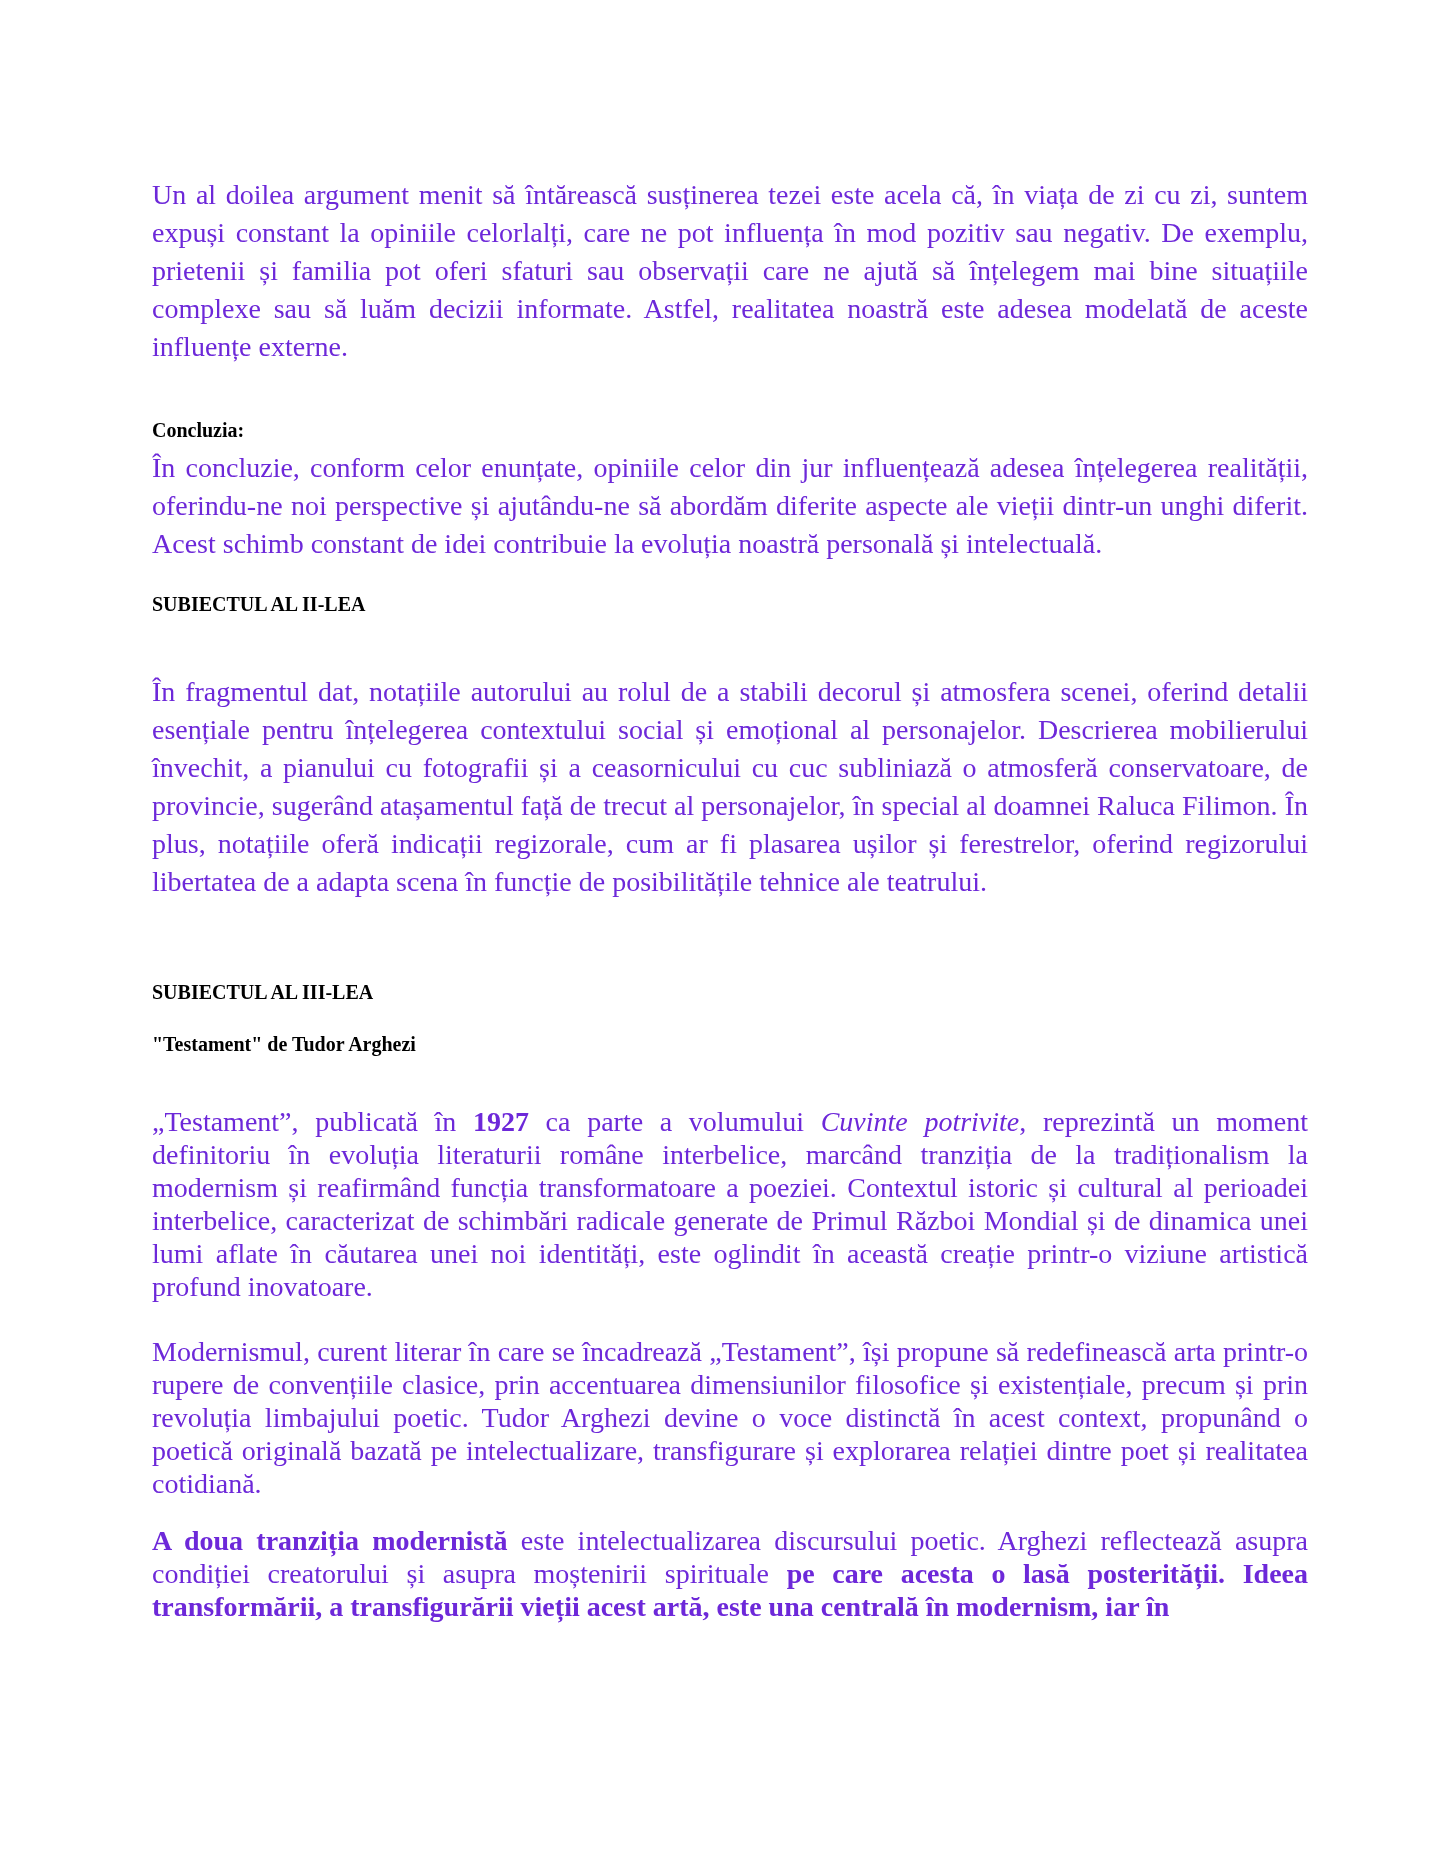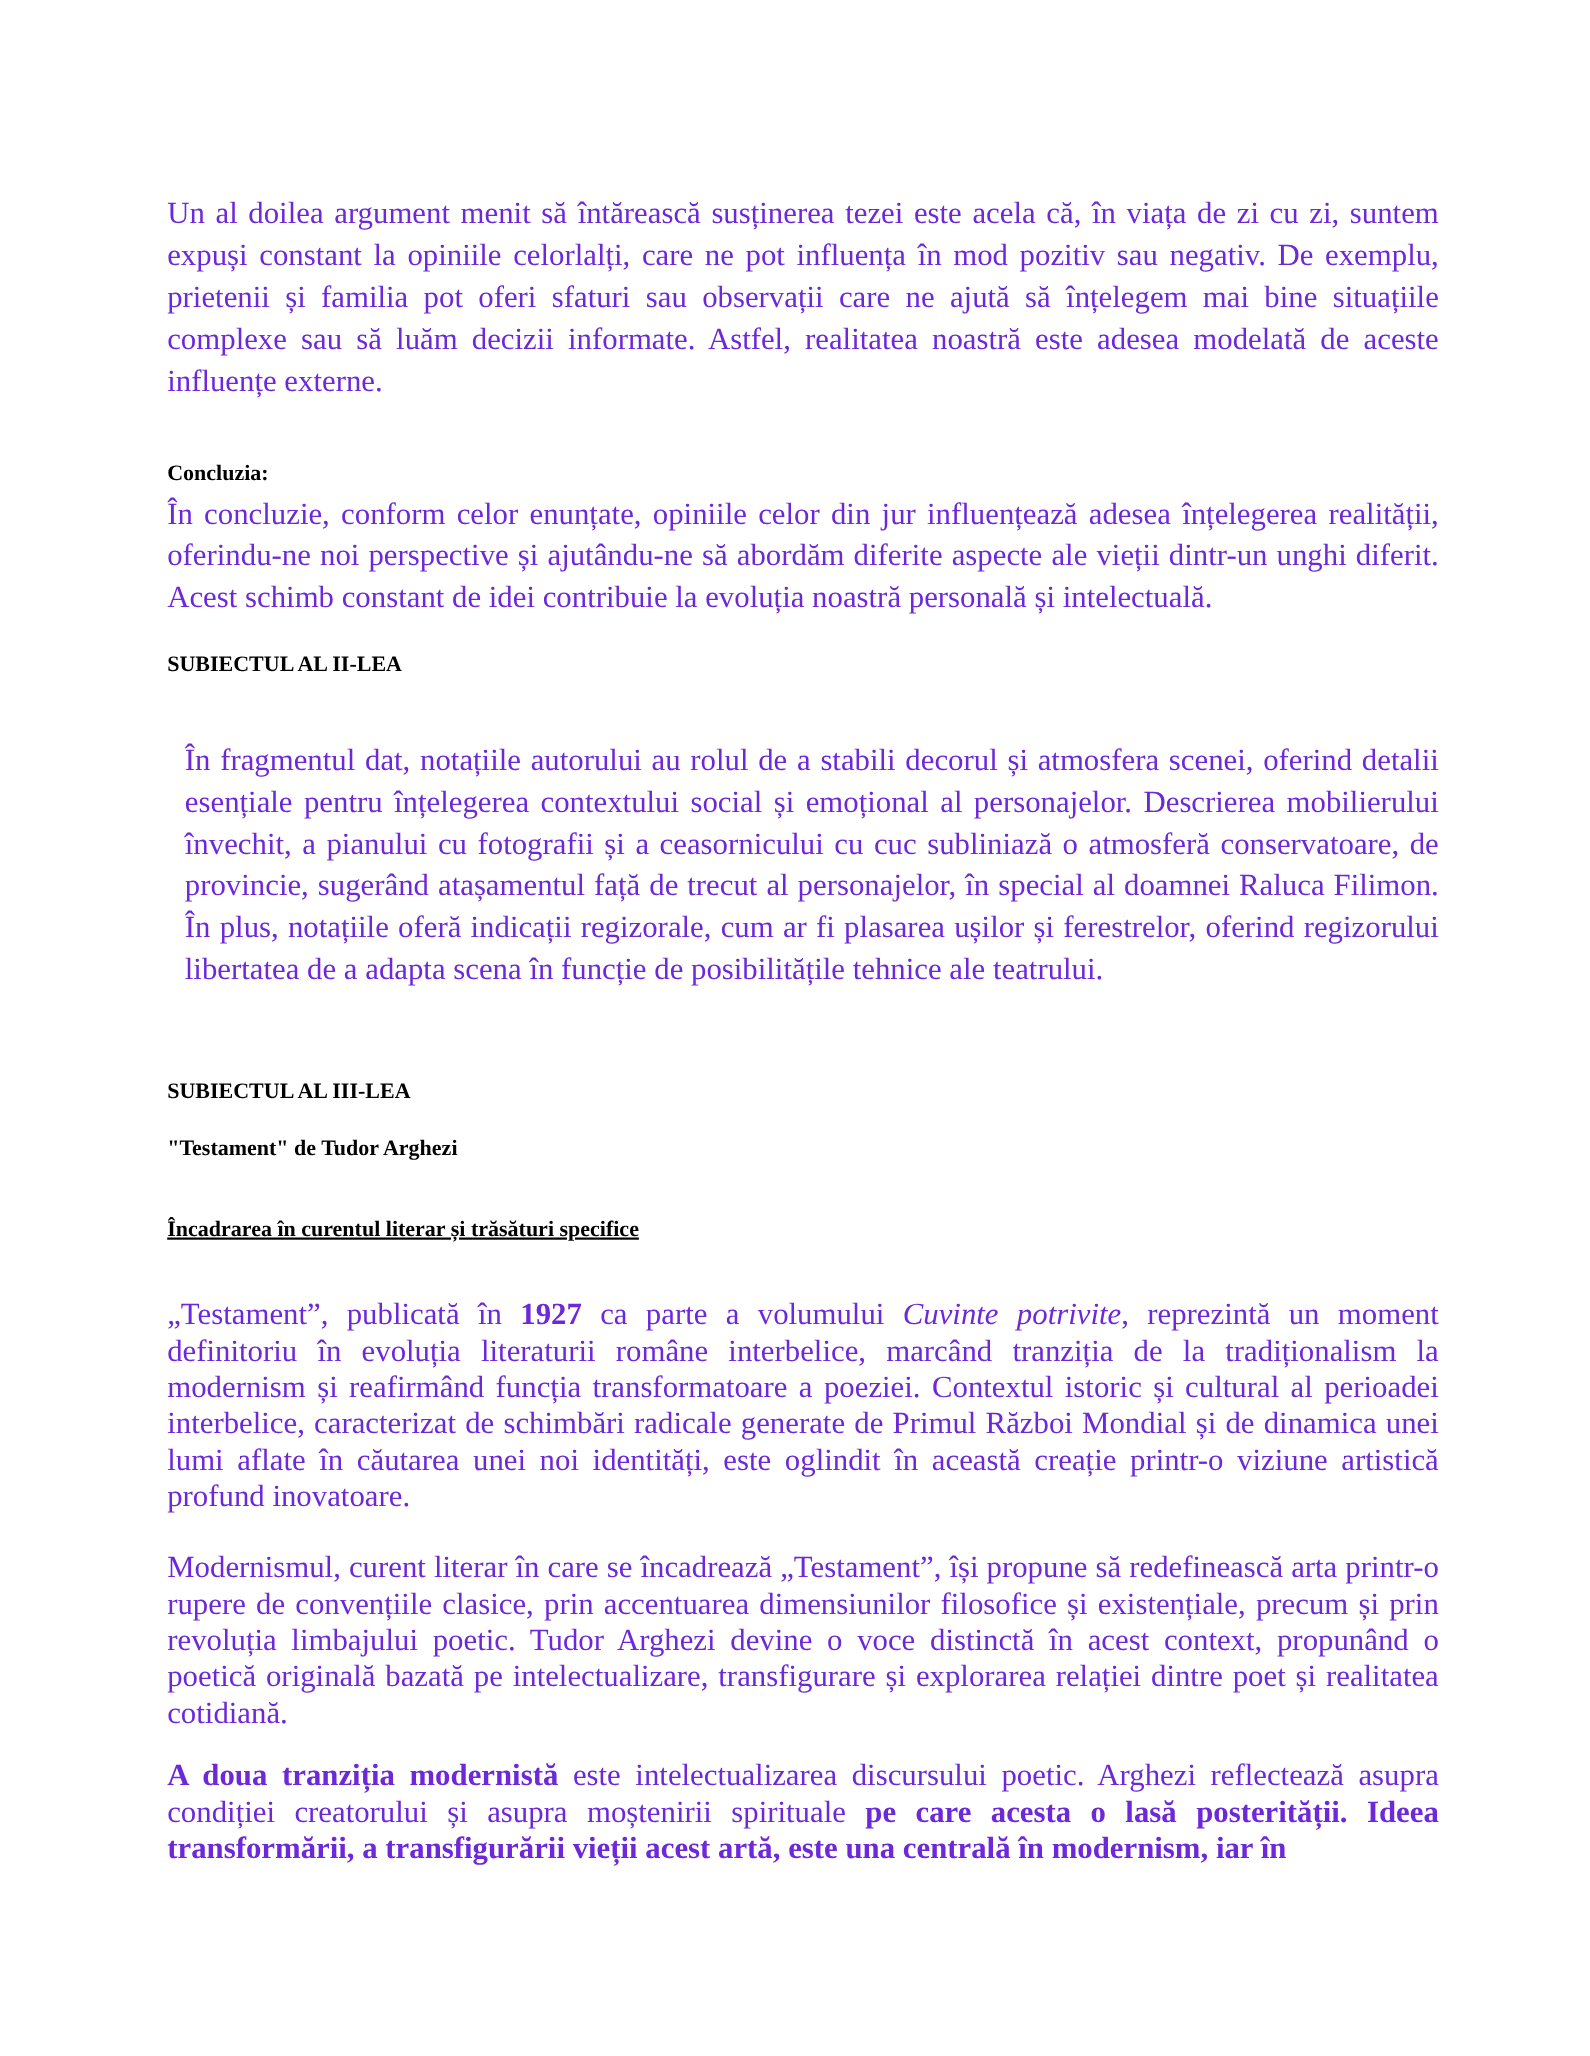--- a/index.html
+++ b/index.html
@@ -34,21 +34,21 @@
   .lh-a { line-height: 38px; }
   .lh-b { line-height: 33px; }
   .u { text-decoration: underline; }
   .b { font-weight: bold; }
   .i { font-style: italic; }
 
   #p-argument    { margin-top: 0; }
   #h-concluzia   { margin-top: 45px; }
   #p-concluzie   { margin-top: 0; }
   #h-subiect2    { margin-top: 22px; }
-  #p-fragment    { margin-top: 50px; margin-left: 16px; }
+  #p-fragment    { margin-top: 50px; }
   #h-subiect3    { margin-top: 72px; }
   #h-testament   { margin-top: 14px; }
   #h-incadrarea  { margin-top: 36px; }
   #p-testament   { margin-top: 42px; }
   #p-modernismul { margin-top: 32px; }
   #p-adoua       { margin-top: 24px; }
 </style>
 </head>
 <body>
 
@@ -61,21 +61,20 @@
   <p id="p-concluzie" class="para lh-a">În concluzie, conform celor enunțate, opiniile celor din jur influențează adesea înțelegerea realității, oferindu-ne noi perspective și ajutându-ne să abordăm diferite aspecte ale vieții dintr-un unghi diferit. Acest schimb constant de idei contribuie la evoluția noastră personală și intelectuală.</p>
 
   <p id="h-subiect2" class="heading lh-a">SUBIECTUL AL II-LEA</p>
 
   <p id="p-fragment" class="para lh-a">În fragmentul dat, notațiile autorului au rolul de a stabili decorul și atmosfera scenei, oferind detalii esențiale pentru înțelegerea contextului social și emoțional al personajelor. Descrierea mobilierului învechit, a pianului cu fotografii și a ceasornicului cu cuc subliniază o atmosferă conservatoare, de provincie, sugerând atașamentul față de trecut al personajelor, în special al doamnei Raluca Filimon. În plus, notațiile oferă indicații regizorale, cum ar fi plasarea ușilor și ferestrelor, oferind regizorului libertatea de a adapta scena în funcție de posibilitățile tehnice ale teatrului.</p>
 
   <p id="h-subiect3" class="heading lh-a">SUBIECTUL AL III-LEA</p>
 
   <p id="h-testament" class="heading lh-a">"Testament" de Tudor Arghezi</p>
 
-  <p id="h-incadrarea" class="heading lh-a"><span class="u">Încadrarea în curentul literar și trăsături specifice</span></p>
 
   <p id="p-testament" class="para lh-b"><span>„Testament”, publicată în </span><span class="b">1927</span><span> ca parte a volumului </span><span class="i">Cuvinte potrivite</span><span>, reprezintă un moment definitoriu în evoluția literaturii române interbelice, marcând tranziția de la tradiționalism la modernism și reafirmând funcția transformatoare a poeziei. Contextul istoric și cultural al perioadei interbelice, caracterizat de schimbări radicale generate de Primul Război Mondial și de dinamica unei lumi aflate în căutarea unei noi identități, este oglindit în această creație printr-o viziune artistică profund inovatoare.</span></p>
 
   <p id="p-modernismul" class="para lh-b">Modernismul, curent literar în care se încadrează „Testament”, își propune să redefinească arta printr-o rupere de convențiile clasice, prin accentuarea dimensiunilor filosofice și existențiale, precum și prin revoluția limbajului poetic. Tudor Arghezi devine o voce distinctă în acest context, propunând o poetică originală bazată pe intelectualizare, transfigurare și explorarea relației dintre poet și realitatea cotidiană.</p>
 
   <p id="p-adoua" class="para lh-b"><span class="b">A doua tranziția modernistă</span><span> este intelectualizarea discursului poetic. Arghezi reflectează asupra condiției creatorului și asupra moștenirii spirituale </span><span class="b">pe care acesta o lasă posterității. Ideea transformării, a transfigurării vieții acest artă, este una centrală în modernism, iar în</span></p>
 
 </div>
 
 </body></html>

